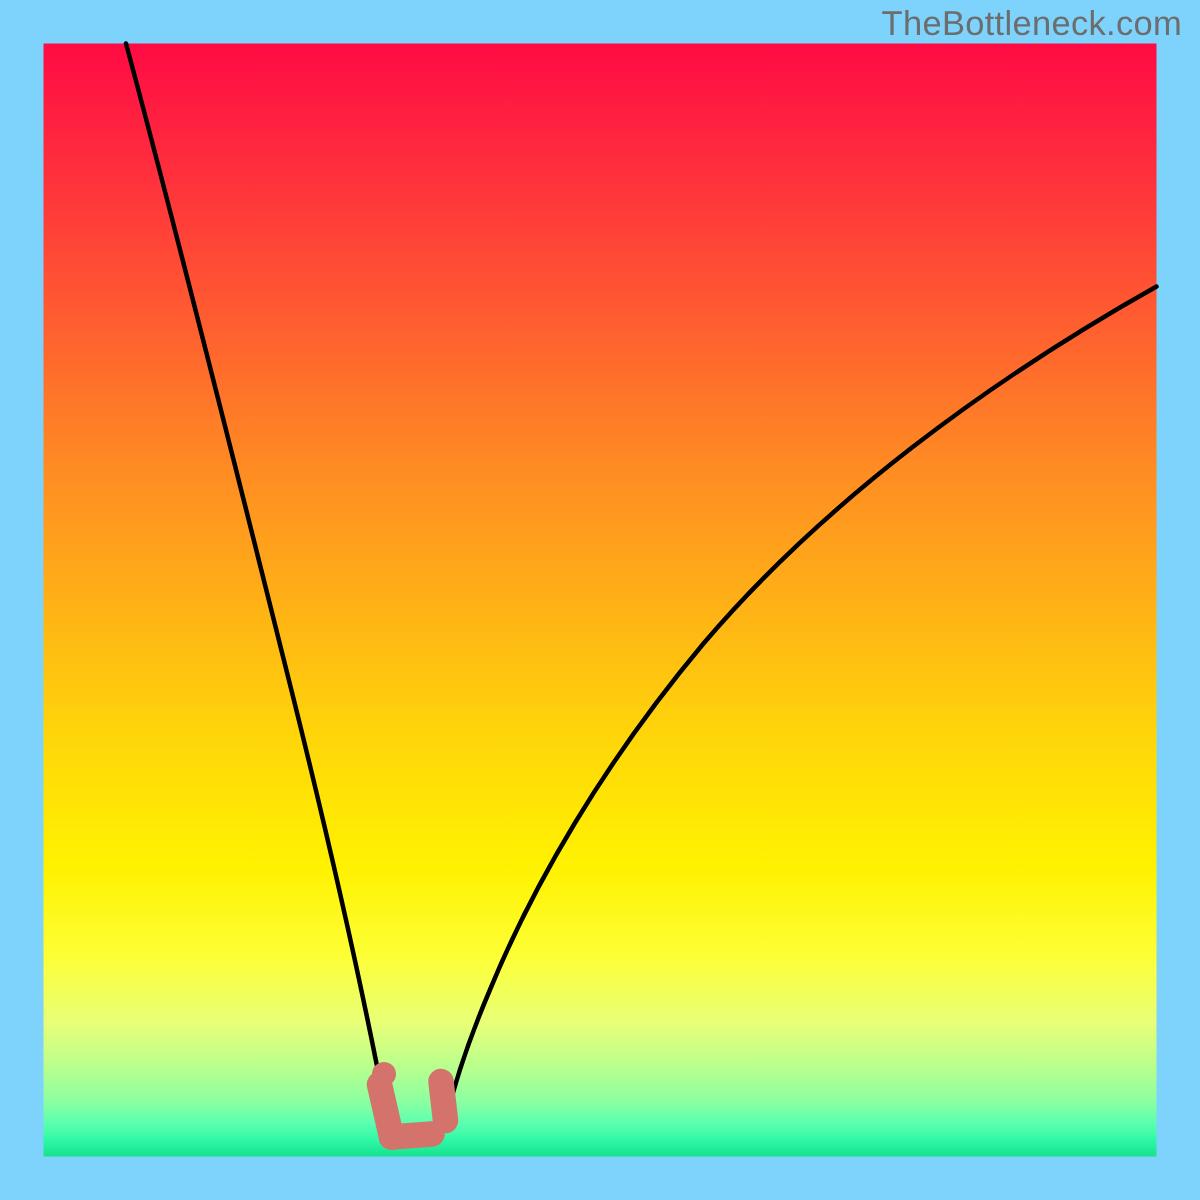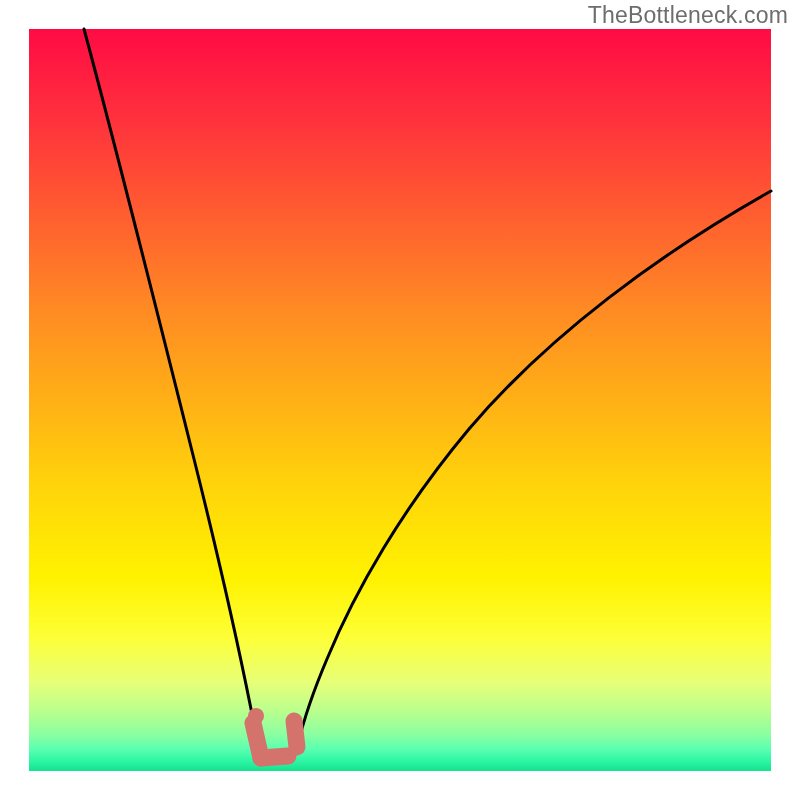--- a/index.html
+++ b/index.html
@@ -8,21 +8,21 @@
     width: 800px;
     height: 800px;
     background: #000;
     overflow: hidden;
     font-family: Arial, Helvetica, sans-serif;
   }
   .frame {
     position: relative;
     width: 800px;
     height: 800px;
-    background: #ffffff;
+    background: #7dd3fc;
   }
   .plot-area {
     position: absolute;
     left: 29px;
     top: 29px;
     width: 742px;
     height: 742px;
     background: linear-gradient(
       to bottom,
       #ff0b44 0%,

